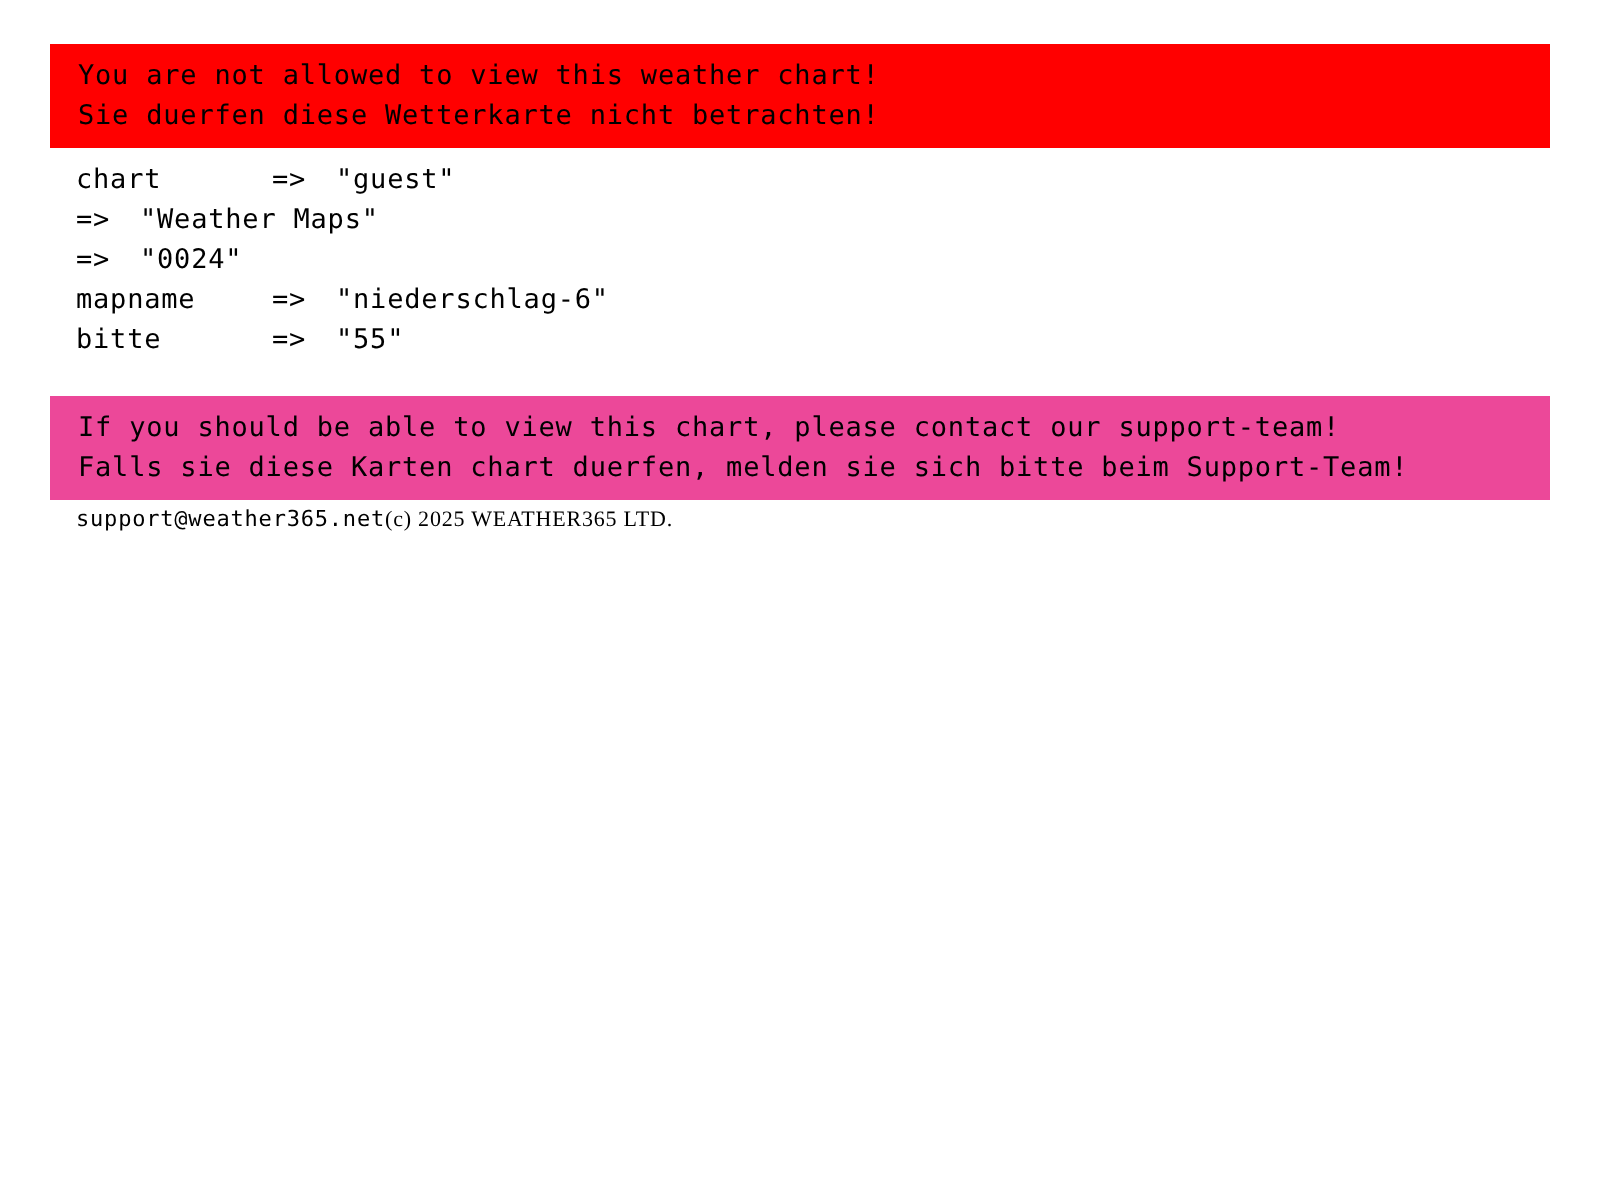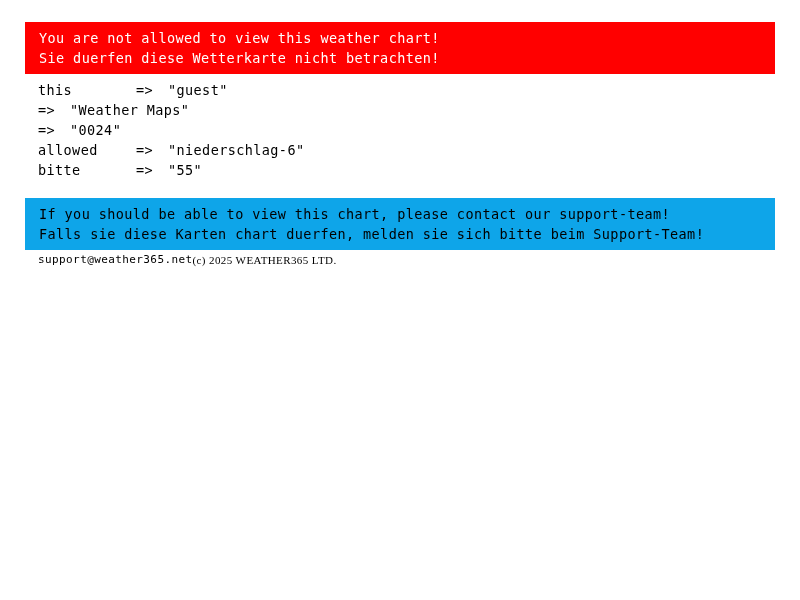--- a/index.html
+++ b/index.html
@@ -23,25 +23,25 @@
   .banner {
     position: absolute;
     left: 25px;
     width: 750px;
     box-sizing: border-box;
     padding: 6px 14px;
   }
   .banner-error {
     top: 22px;
     background: #ff0000;
-    color: #ffffff;
+    color: #000000;
   }
   .banner-info {
     top: 198px;
-    background: #0ea5e9;
+    background: #ec4899;
     color: #000000;
   }
   .banner-line {
     font-family: "DejaVu Sans Mono", monospace;
     font-size: 13.5px;
     line-height: 20px;
     white-space: pre;
     letter-spacing: 0.4px;
   }
   .details {
@@ -89,34 +89,34 @@
 
 <div class="page">
 
   <div class="banner banner-error">
     <div class="banner-line">You are not allowed to view this weather chart!</div>
     <div class="banner-line">Sie duerfen diese Wetterkarte nicht betrachten!</div>
   </div>
 
   <div class="details">
     <div class="detail-row">
-      <span class="detail-key">this</span>
+      <span class="detail-key">chart</span>
       <span class="detail-arrow">=&gt;</span>
       <span class="detail-val">"guest"</span>
     </div>
     <div class="detail-row">
       <span class="detail-arrow">=&gt;</span>
       <span class="detail-val">"Weather Maps"</span>
     </div>
     <div class="detail-row">
       <span class="detail-arrow">=&gt;</span>
       <span class="detail-val">"0024"</span>
     </div>
     <div class="detail-row">
-      <span class="detail-key">allowed</span>
+      <span class="detail-key">mapname</span>
       <span class="detail-arrow">=&gt;</span>
       <span class="detail-val">"niederschlag-6"</span>
     </div>
     <div class="detail-row">
       <span class="detail-key">bitte</span>
       <span class="detail-arrow">=&gt;</span>
       <span class="detail-val">"55"</span>
     </div>
   </div>
 

